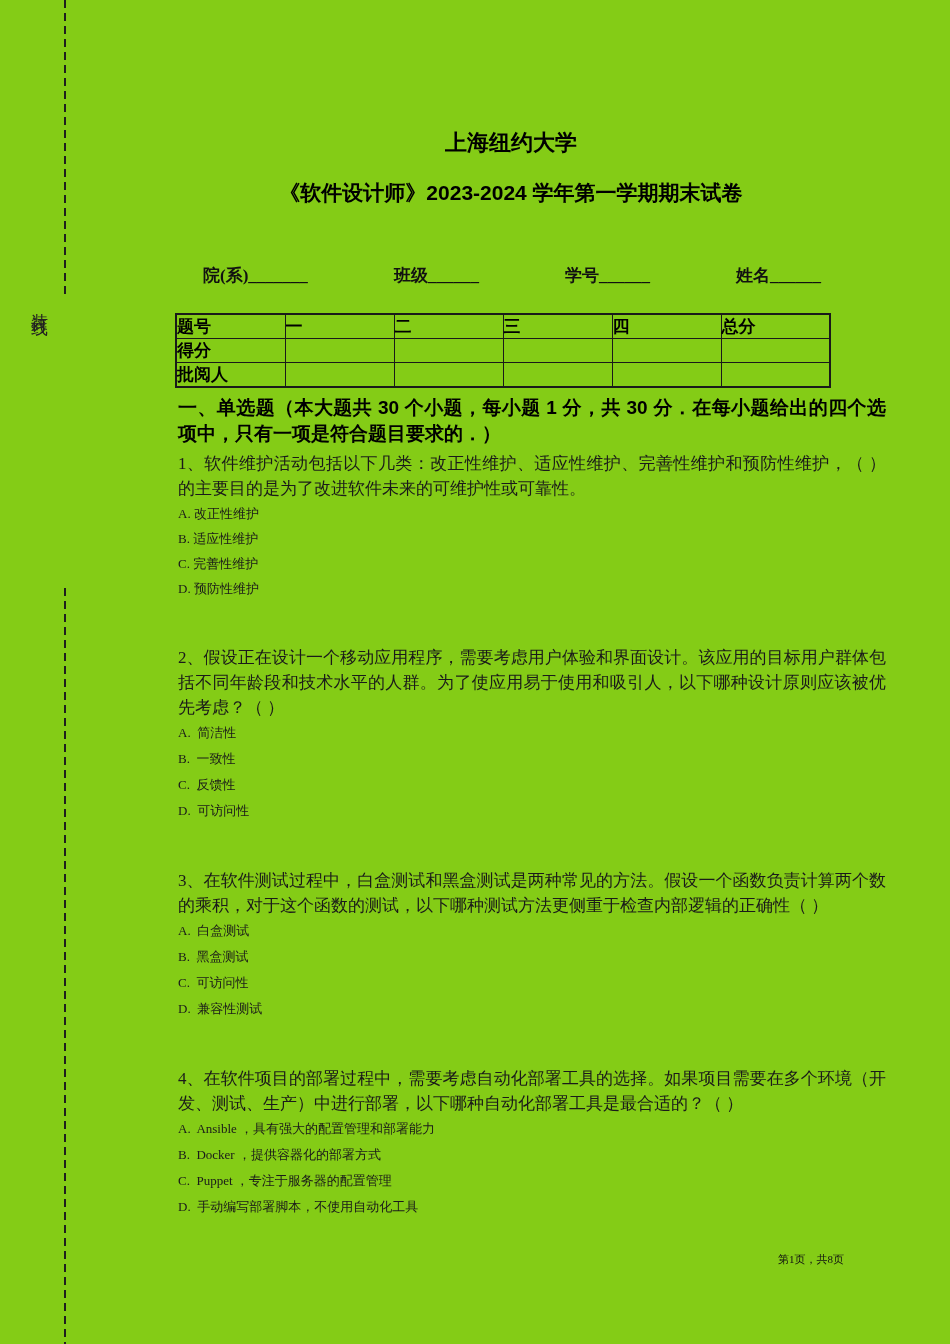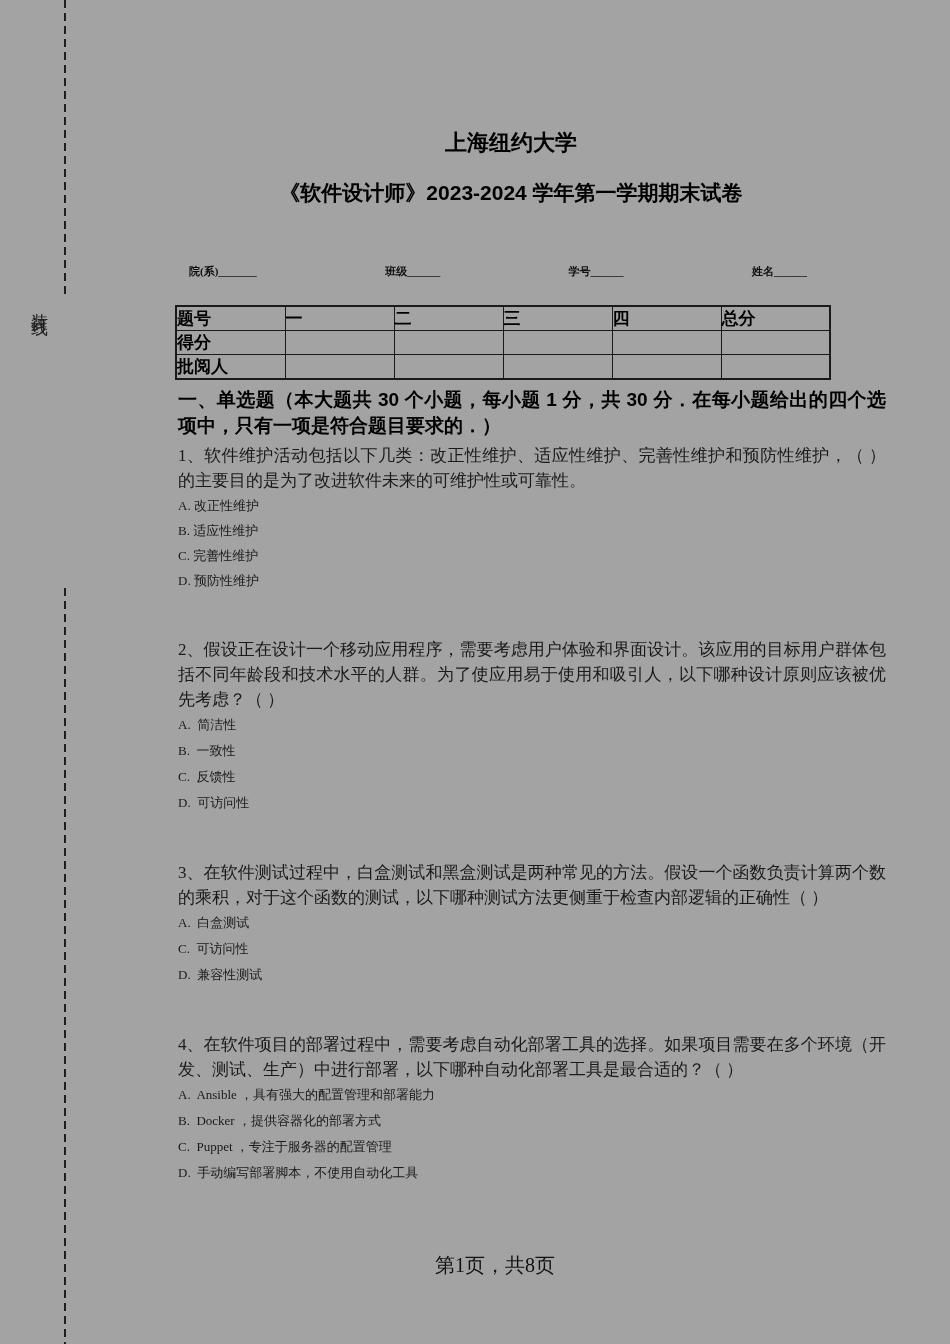--- a/index.html
+++ b/index.html
@@ -2,21 +2,21 @@
 <html><head>
 <meta charset="utf-8">
 <style>
   html,body { margin:0; padding:0; }
   body {
     width:950px; height:1344px;
     background:#ffffff;
     font-family:"Liberation Serif","DejaVu Serif",serif;
     color:#1a1a1a;
   }
-  .page { position:relative; width:950px; height:1344px; background:#a3a3a3; overflow:hidden; }
+  .page { position:relative; width:950px; height:1344px; background:#84cc16; overflow:hidden; }
 
   
   .dash-line {
     position:absolute; left:64px; width:2px;
     background:repeating-linear-gradient(to bottom,#1f1f1f 0 8px,transparent 8px 13px);
   }
   .dash-top { top:0; height:295px; }
   .dash-bottom { top:588px; height:756px; }
   .binding-text {
     position:absolute; left:28px; top:300px;
@@ -33,23 +33,23 @@
     font-family:"Liberation Sans","DejaVu Sans",sans-serif;
     font-weight:700; font-size:22px; line-height:26px; color:#000;
   }
   .exam-title {
     margin:24px 0 0 0; text-align:center;
     font-family:"Liberation Sans","DejaVu Sans",sans-serif;
     font-weight:700; font-size:21px; line-height:26px; color:#000;
   }
 
   .fields-row {
-    margin:58px 0 0 11px; width:618px;
+    margin:58px 0 0 25px; width:618px;
     display:flex; justify-content:space-between;
-    font-weight:700; font-size:11px; color:#111;
+    font-weight:700; font-size:17px; color:#111;
   }
   .field-item { white-space:nowrap; }
 
   .score-table {
     margin:26px 0 0 -3px;
     border-collapse:collapse; table-layout:fixed; width:656px;
     font-family:"Liberation Sans","DejaVu Sans",sans-serif;
     font-weight:700; font-size:17px; color:#000;
     border:2px solid #1a1a1a;
   }
@@ -70,22 +70,22 @@
   .q-text {
     margin:4px 0 0 0; font-size:17px; line-height:25px;
     text-align:justify;
   }
   .q-option {
     font-size:13px; line-height:26px; white-space:pre-wrap;
   }
   .q1 .q-option { line-height:25px; }
 
   .footer {
-    position:absolute; left:162px; top:1252px; width:666px;
-    text-align:center; font-size:20px; color:#111;
+    position:absolute; left:178px; top:1252px; width:666px;
+    text-align:right; font-size:11px; color:#111;
   }
 </style>
 </head>
 <body>
 
 <div class="page">
 
   <div class="dash-line dash-top"></div>
   <div class="binding-text">装订线</div>
   <div class="dash-line dash-bottom"></div>
@@ -147,20 +147,21 @@
       <p class="q-text">2、假设正在设计一个移动应用程序，需要考虑用户体验和界面设计。该应用的目标用户群体包括不同年龄段和技术水平的人群。为了使应用易于使用和吸引人，以下哪种设计原则应该被优先考虑？（ ）</p>
       <div class="q-option">A.  简洁性</div>
       <div class="q-option">B.  一致性</div>
       <div class="q-option">C.  反馈性</div>
       <div class="q-option">D.  可访问性</div>
     </div>
 
     <div class="question">
       <p class="q-text">3、在软件测试过程中，白盒测试和黑盒测试是两种常见的方法。假设一个函数负责计算两个数的乘积，对于这个函数的测试，以下哪种测试方法更侧重于检查内部逻辑的正确性（ ）</p>
       <div class="q-option">A.  白盒测试</div>
+      <div class="q-option">B.  黑盒测试</div>
       <div class="q-option">C.  可访问性</div>
       <div class="q-option">D.  兼容性测试</div>
     </div>
 
     <div class="question">
       <p class="q-text">4、在软件项目的部署过程中，需要考虑自动化部署工具的选择。如果项目需要在多个环境（开发、测试、生产）中进行部署，以下哪种自动化部署工具是最合适的？（ ）</p>
       <div class="q-option">A.  Ansible ，具有强大的配置管理和部署能力</div>
       <div class="q-option">B.  Docker ，提供容器化的部署方式</div>
       <div class="q-option">C.  Puppet ，专注于服务器的配置管理</div>
       <div class="q-option">D.  手动编写部署脚本，不使用自动化工具</div>

